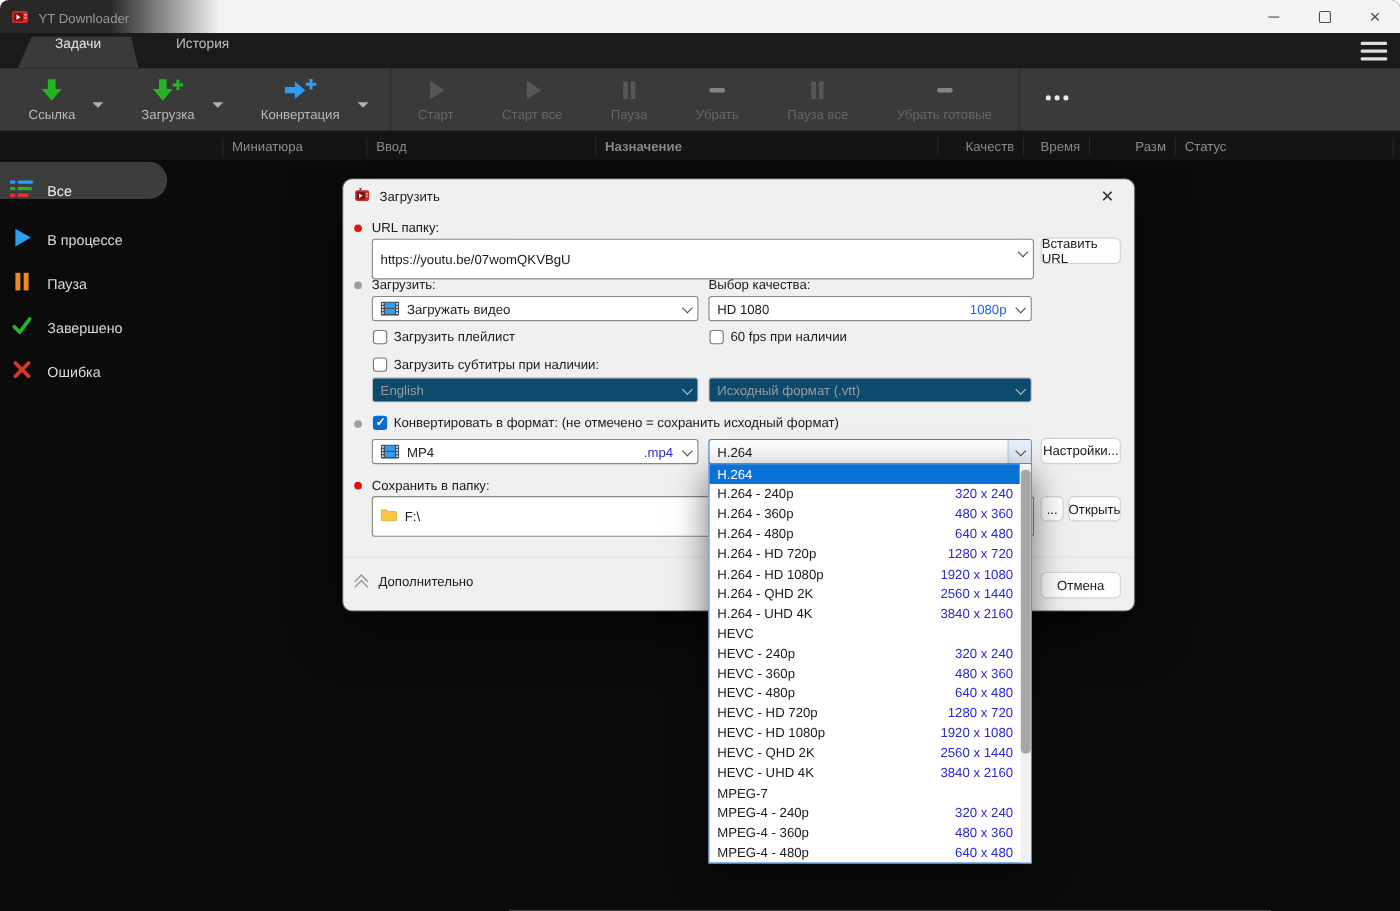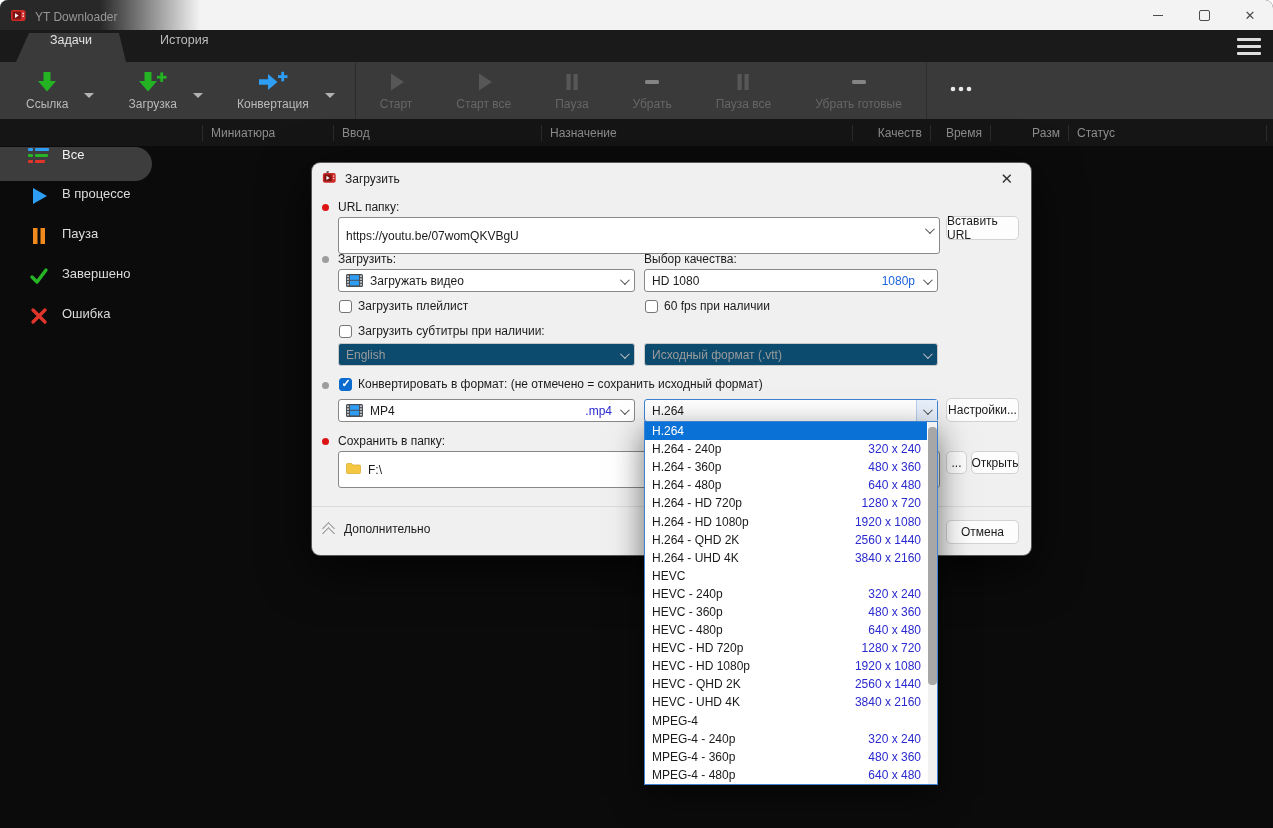--- a/index.html
+++ b/index.html
@@ -32,30 +32,30 @@
   .tb-btn.disabled .tb-lbl{color:#666666;}
   .tb-btn.disabled{padding:0 22px;}
   .tb-caret{align-self:center;margin:10px 18px 0 0;width:0;height:0;border-left:5px solid transparent;border-right:5px solid transparent;border-top:5px solid #b3b3b3;}
   .tb-sep{width:1px;height:100%;background:#2c2c2c;margin:0 2px;}
 
   
   .colhdr{position:absolute;top:119px;left:0;right:0;height:27px;background:#151515;display:flex;align-items:center;padding-left:202px;box-sizing:border-box;}
   .col{font-size:12px;color:#8d8d8d;border-left:1px solid #2b2b2b;padding:0 8px;box-sizing:border-box;height:16px;line-height:16px;white-space:nowrap;overflow:hidden;}
   span.col:nth-of-type(1){width:131px;}
   span.col:nth-of-type(2){width:208px;}
-  span.col:nth-of-type(3){width:311px;}
+  span.col:nth-of-type(3){width:311px;font-weight:bold;}
   span.col:nth-of-type(4){width:78px;text-align:right;}
   span.col:nth-of-type(5){width:60px;text-align:right;}
   span.col:nth-of-type(6){width:78px;text-align:right;}
   span.col:nth-of-type(7){width:199px;border-right:1px solid #2b2b2b;}
 
   
   .content{position:absolute;top:146px;left:0;right:0;bottom:0;background:#0b0b0b;}
   .sidebar{position:absolute;left:0;top:0;width:200px;display:flex;flex-direction:column;}
-  .sb-item{display:flex;align-items:flex-start;gap:12px;height:40px;padding-left:28px;box-sizing:border-box;color:#dcdcdc;font-size:13px;}
+  .sb-item{display:flex;align-items:flex-end;gap:12px;height:40px;padding-left:9px;box-sizing:border-box;color:#dcdcdc;font-size:13px;}
   .sb-item.active{background:#3d3d3d;border-radius:0 18px 18px 0;width:152px;height:34px;margin:1px 0 5px 0;color:#f0f0f0;}
   .sb-icon{width:22px;display:flex;align-items:center;justify-content:center;}
 
   
   .dialog{position:absolute;left:312px;top:163px;width:719px;height:392px;background:#f0f0f0;border-radius:8px;
     box-shadow:0 0 0 1px #585858,0 14px 50px rgba(0,0,0,.75);z-index:10;font-size:12px;color:#1b1b1b;}
   .dlg-title{position:absolute;left:10px;top:7px;display:flex;align-items:center;gap:8px;}
   .dlg-title span{font-size:12px;color:#1b1b1b;}
   .dlg-close{position:absolute;right:14px;top:5px;font-size:15px;color:#333;padding:2px 4px;}
   .bullet{position:absolute;width:7px;height:7px;border-radius:50%;}
@@ -534,21 +534,21 @@
         <span class="opt-name">HEVC - QHD 2K</span>
         <span class="opt-res">2560 x 1440</span>
       </div>
 
       <div class="opt">
         <span class="opt-name">HEVC - UHD 4K</span>
         <span class="opt-res">3840 x 2160</span>
       </div>
 
       <div class="opt">
-        <span class="opt-name">MPEG-4</span>
+        <span class="opt-name">MPEG-7</span>
         <span class="opt-res"></span>
       </div>
 
       <div class="opt">
         <span class="opt-name">MPEG-4 - 240p</span>
         <span class="opt-res">320 x 240</span>
       </div>
 
       <div class="opt">
         <span class="opt-name">MPEG-4 - 360p</span>

